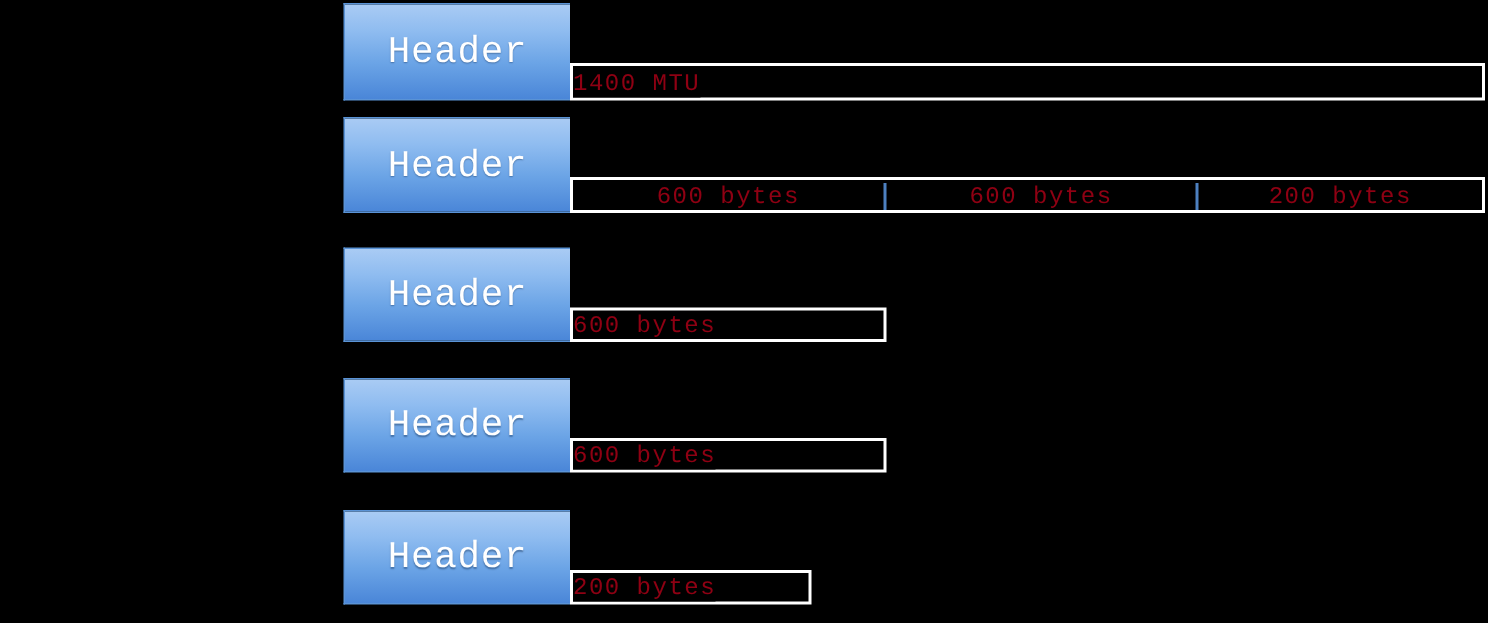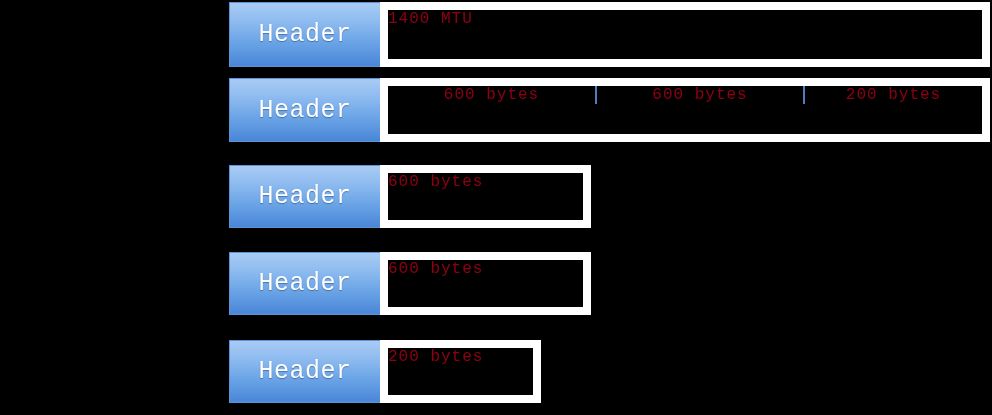--- a/index.html
+++ b/index.html
@@ -48,24 +48,25 @@
     color: #ffffff;
     font-family: "Liberation Mono", "DejaVu Sans Mono", monospace;
     font-size: 25px;
     letter-spacing: 0.5px;
     text-shadow: 0 1px 1px rgba(20,50,90,0.45);
   }
 
   .payload {
     box-sizing: border-box;
     display: flex;
-    align-items: flex-start;
+    align-items: flex-end;
     background: #000000;
-    border: 8px solid #ffffff;
+    border: 2px solid #ffffff;
     flex: 1 1 auto;
+    margin-top: 40px;
   }
 
   .segment {
     box-sizing: border-box;
     display: flex;
     align-items: center;
     justify-content: center;
     background: #000000;
     color: #8f0013;
     font-family: "Liberation Mono", "DejaVu Sans Mono", monospace;

